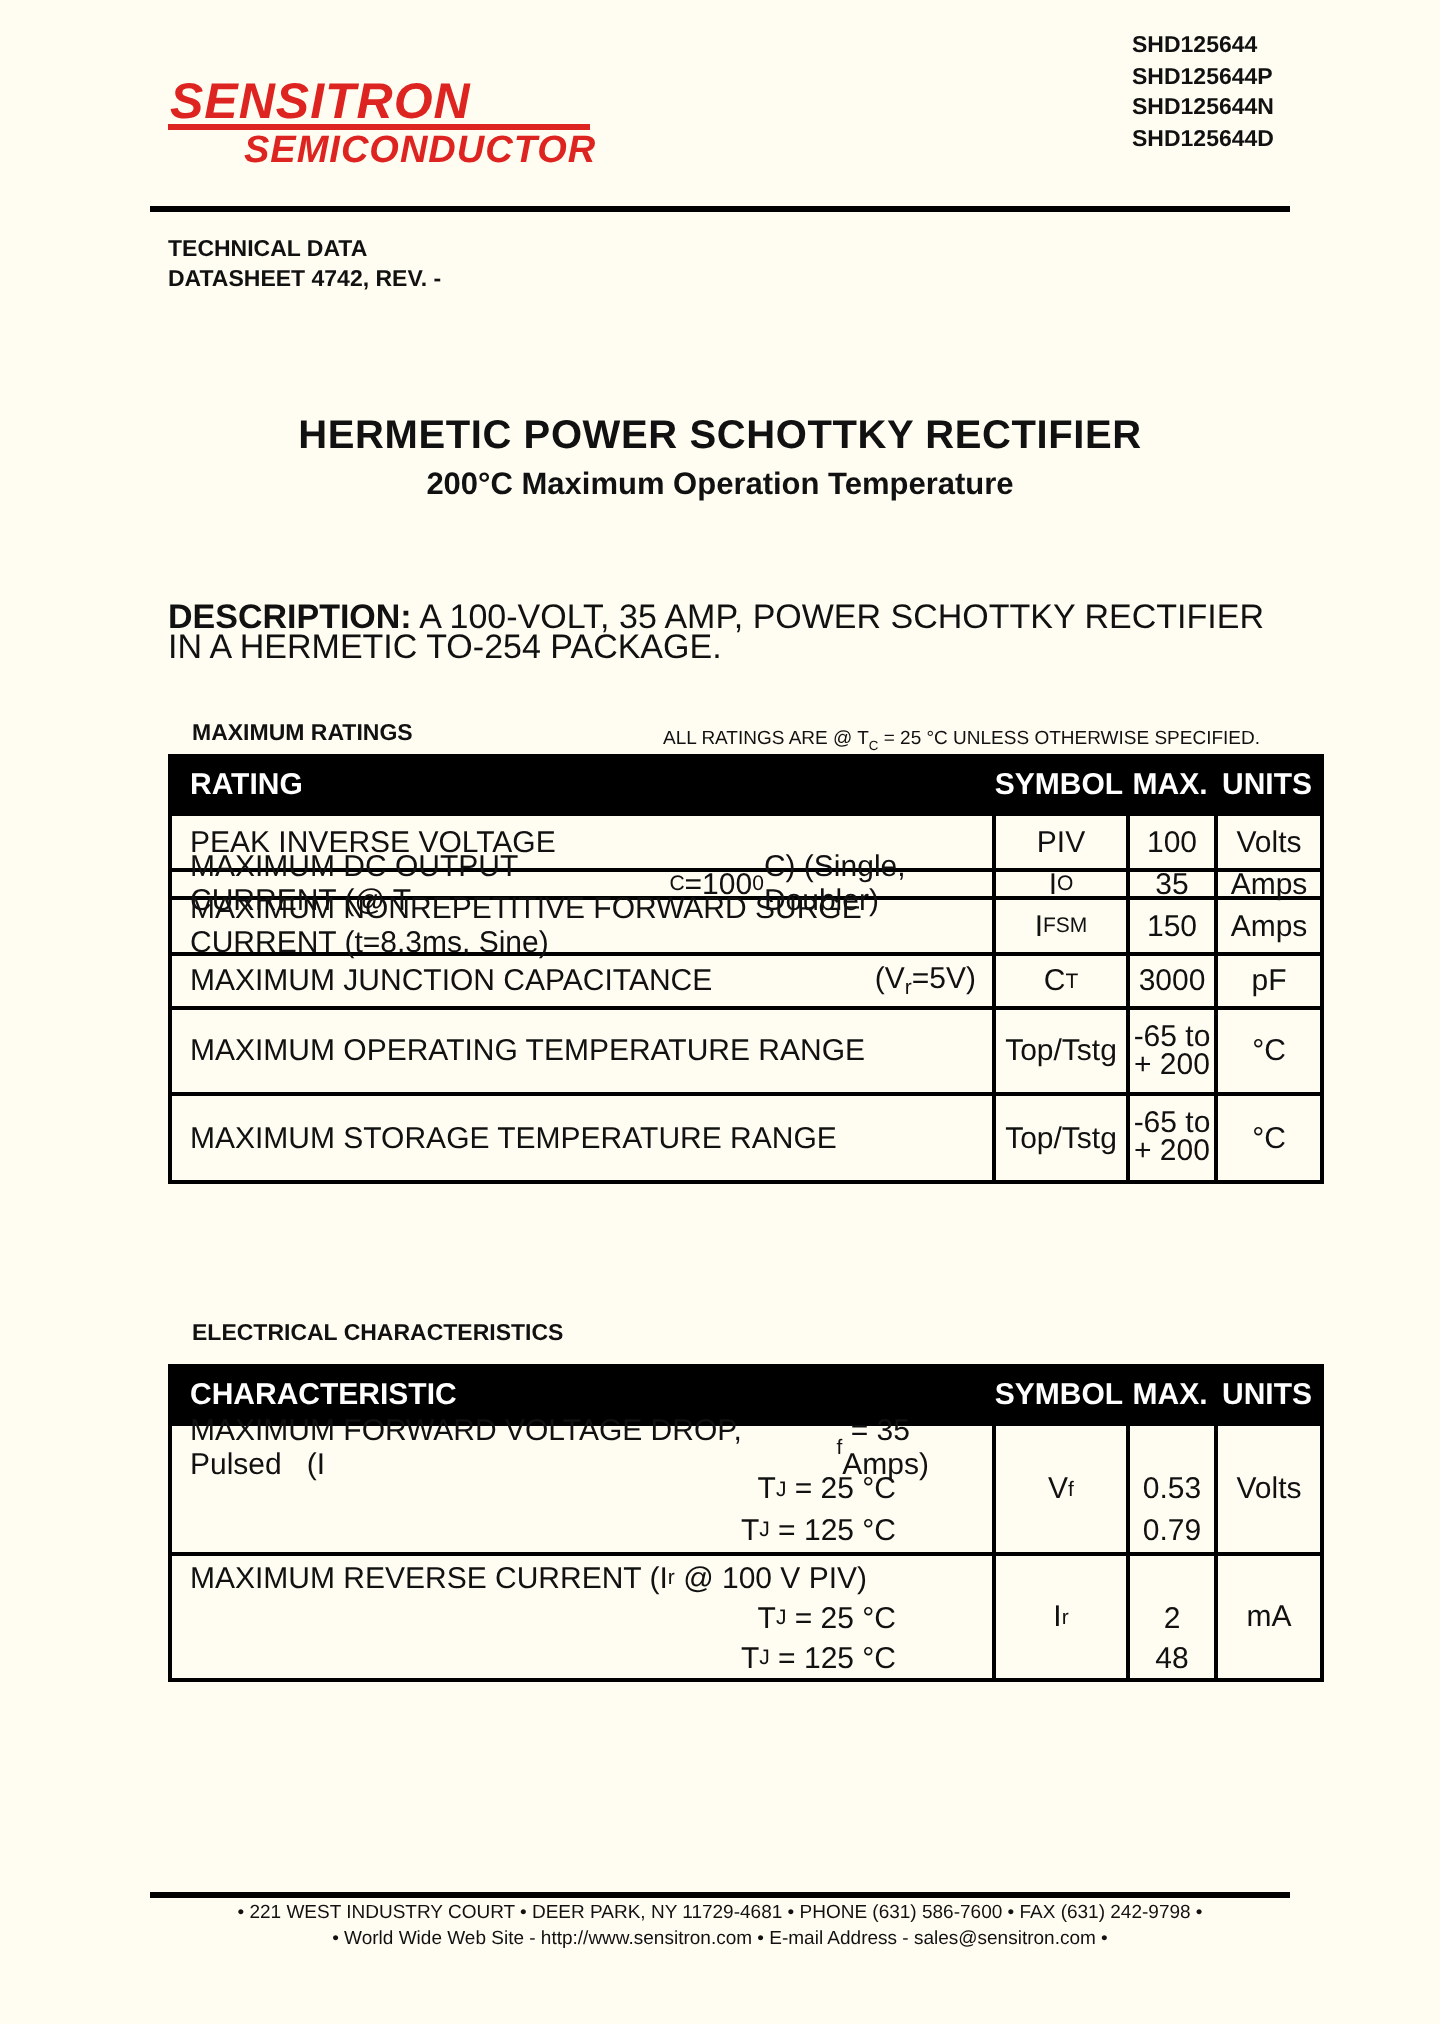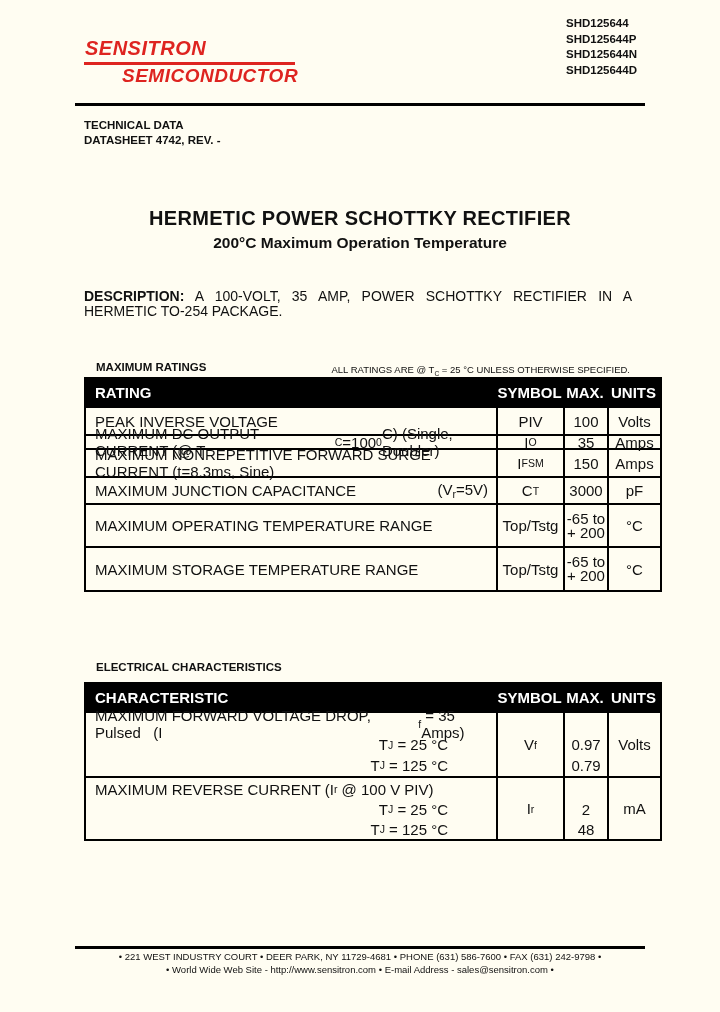--- a/index.html
+++ b/index.html
@@ -2,36 +2,36 @@
 <html><head>
 <meta charset="utf-8">
 <style>
   :root { --red:#de2420; --ink:#111; }
   html,body{margin:0;padding:0;}
   body{background:#fffdf0;}
   .page{position:relative;width:720px;height:1012px;background:#fffdf2;
         font-family:"Liberation Sans",sans-serif;color:var(--ink);overflow:hidden;}
 
   
-  .brand1{position:absolute;left:85px;top:37px;font-size:20px;font-weight:bold;
+  .brand1{position:absolute;left:85px;top:37px;font-size:25px;font-weight:bold;
           font-style:italic;color:var(--red);letter-spacing:.5px;}
   .brand-underline{position:absolute;left:84px;top:62px;width:211px;height:3px;background:var(--red);}
   .brand2{position:absolute;left:122px;top:65px;font-size:19px;font-weight:bold;
           font-style:italic;color:var(--red);letter-spacing:.5px;}
   .partnos{position:absolute;left:566px;top:16px;font-size:11.5px;font-weight:bold;line-height:15.5px;}
   .toprule{position:absolute;left:75px;top:103px;width:570px;height:3px;background:#000;}
   .techblock{position:absolute;left:84px;top:118px;font-size:11.5px;font-weight:bold;line-height:15px;}
 
   
   .titleblock{position:absolute;left:0;top:207px;width:720px;text-align:center;}
   .title-main{font-size:20px;font-weight:bold;letter-spacing:.3px;}
   .title-sub{font-size:15.5px;font-weight:bold;margin-top:4px;}
 
   
-  .desc{position:absolute;left:84px;top:289px;width:548px;font-size:14px;line-height:15px;text-align:justify;}
+  .desc{position:absolute;left:84px;top:301px;width:548px;font-size:17px;line-height:15px;text-align:justify;}
   .desc .lbl{font-weight:bold;}
 
   
   .seclabel{position:absolute;font-size:11.5px;font-weight:bold;padding-left:12px;}
   .sec1label{left:84px;top:361px;}
   .sec1note{position:absolute;left:84px;top:363.5px;width:546px;text-align:right;
             font-size:9.5px;font-weight:normal;}
   .sec2label{left:84px;top:661px;}
 
   
@@ -196,21 +196,21 @@
         <div class="line pre"><span>MAXIMUM FORWARD VOLTAGE DROP, Pulsed   (I</span><span class="sub">f</span><span> = 35 Amps)</span></div>
         <div class="line cond pre"><span>T</span><span class="sub">J</span><span> = 25 °C</span></div>
         <div class="line cond pre"><span>T</span><span class="sub">J</span><span> = 125 °C</span></div>
       </div>
       <div class="c c2">
           <span>V</span>
           <span class="sub">f</span>
         </div>
       <div class="c c3 stackc">
         <div class="line"></div>
-        <div class="line">0.97</div>
+        <div class="line">0.53</div>
         <div class="line">0.79</div>
       </div>
       <div class="c c4">Volts</div>
     </div>
 
     <div class="trow h63">
       <div class="c c1 stack">
         <div class="line pre"><span>MAXIMUM REVERSE CURRENT (I</span><span class="sub">r</span><span> @ 100 V PIV)</span></div>
         <div class="line cond pre"><span>T</span><span class="sub">J</span><span> = 25 °C</span></div>
         <div class="line cond pre"><span>T</span><span class="sub">J</span><span> = 125 °C</span></div>

